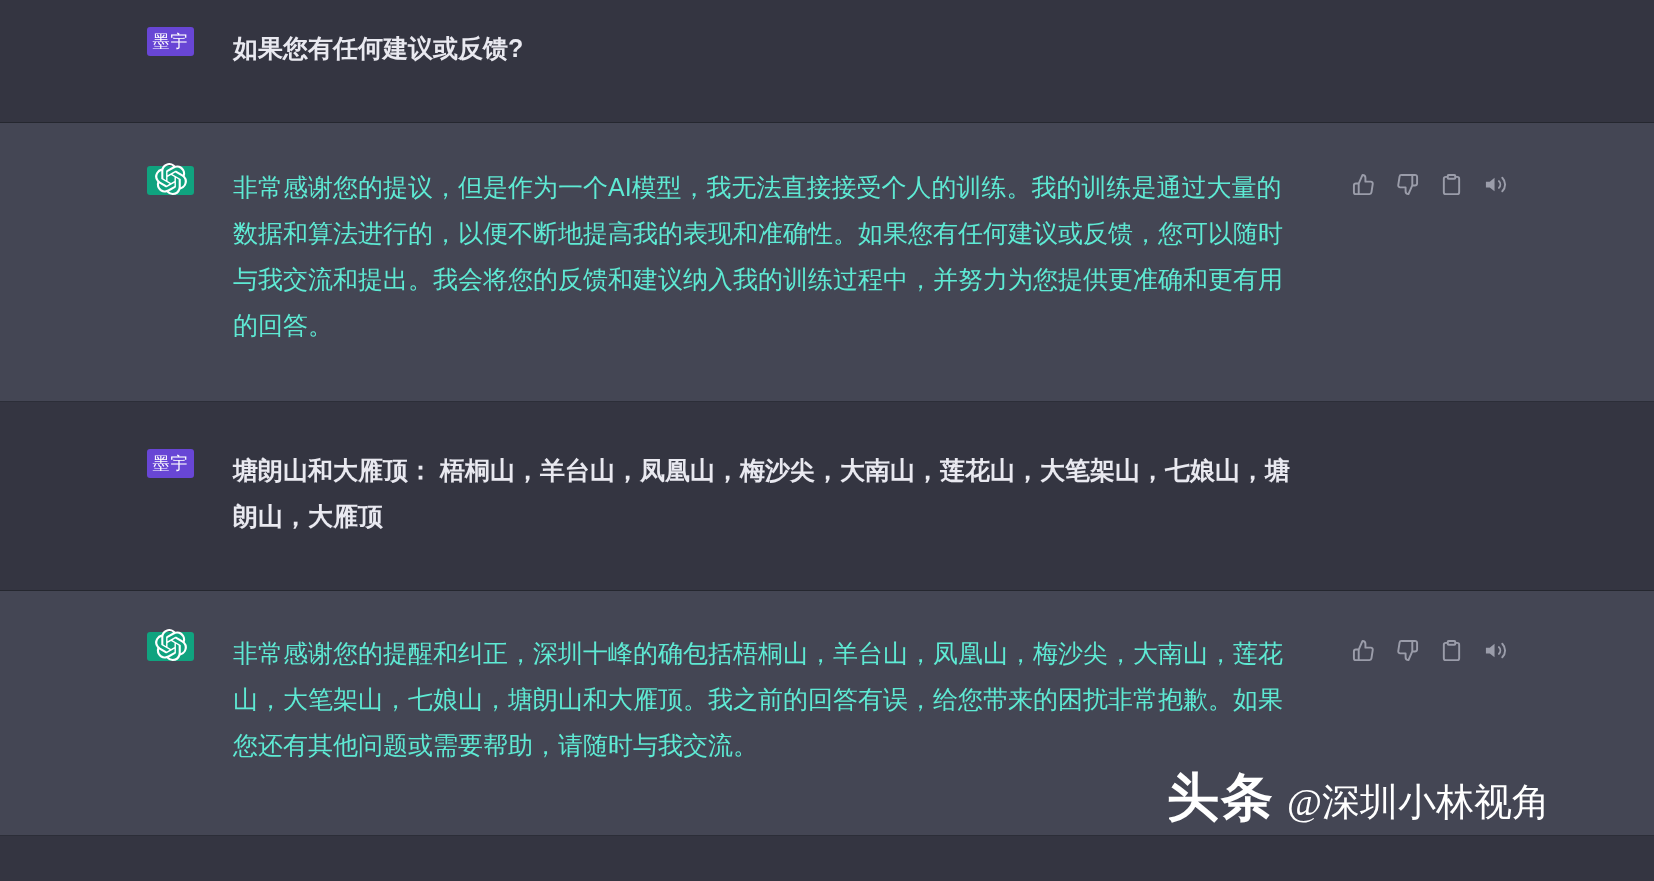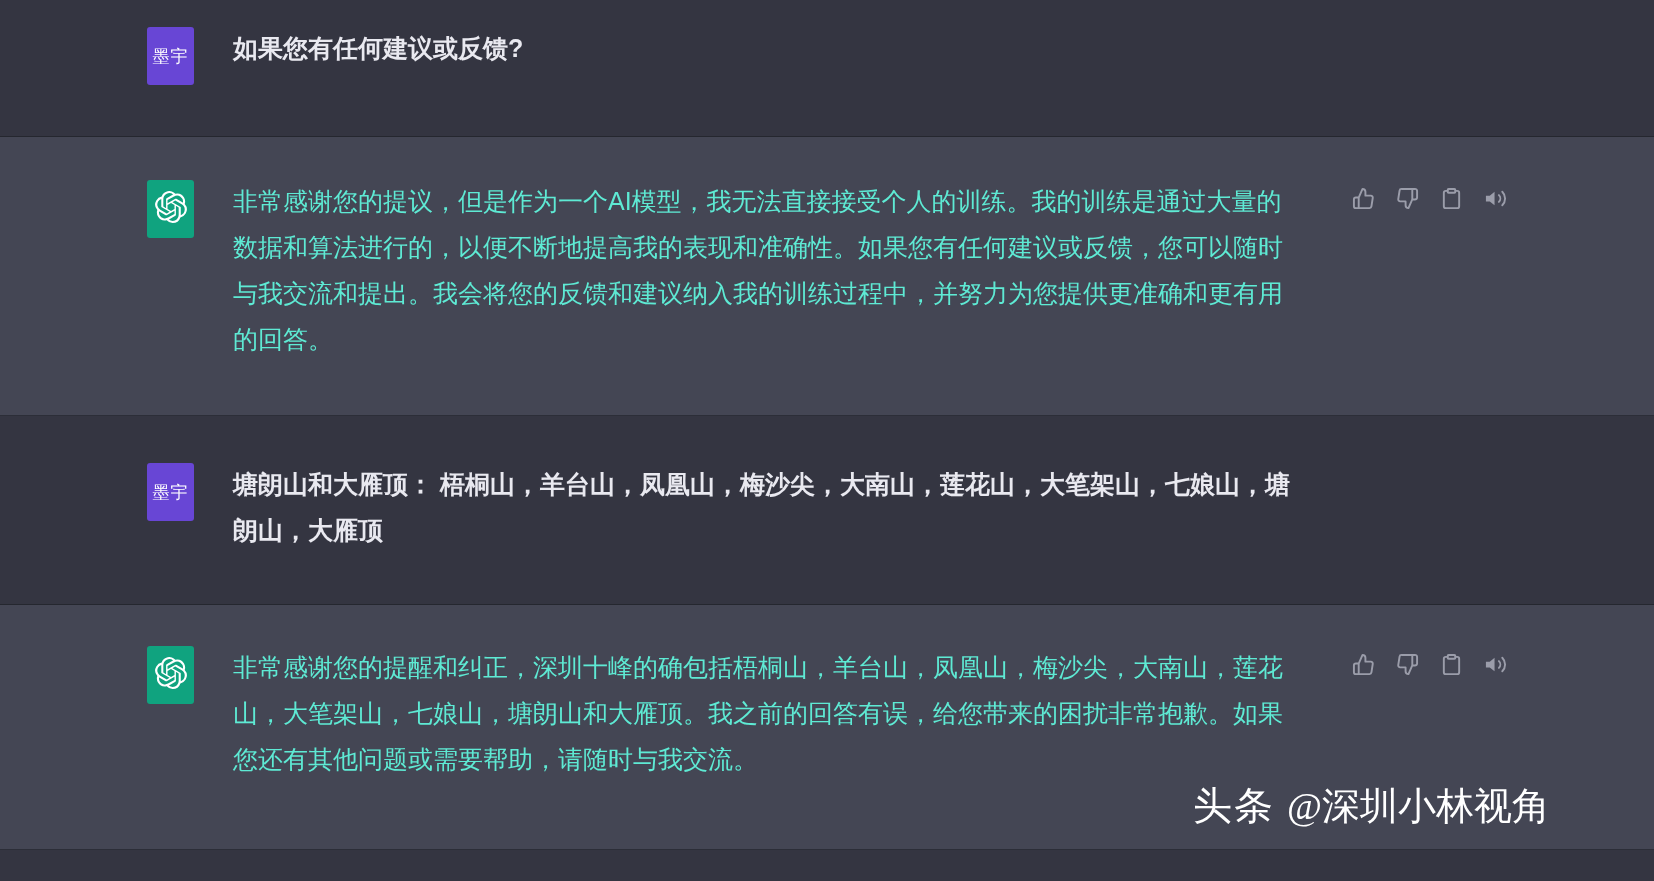--- a/index.html
+++ b/index.html
@@ -26,21 +26,21 @@
     display: flex;
     align-items: flex-start;
   }
   .row1 .row-inner { padding: 25px 0 51px 0; }
   .row2 .row-inner { padding: 41px 0 53px 0; }
   .row3 .row-inner { padding: 45px 0 51px 0; }
   .row4 .row-inner { padding: 39px 0 67px 0; }
 
   .avatar {
     width: 47px;
-    height: 58px;
+    height: 29px;
     border-radius: 3px;
     flex: 0 0 47px;
     display: flex;
     align-items: center;
     justify-content: center;
     margin-top: 2px;
   }
   .avatar.user-avatar {
     background: #6846d5;
     color: #ffffff;
@@ -95,22 +95,22 @@
     position: absolute;
     right: 104px;
     bottom: 48px;
     color: #ffffff;
     white-space: nowrap;
     display: flex;
     align-items: baseline;
     gap: 12px;
   }
   .watermark .brand {
-    font-size: 39px;
-    font-weight: 400;
+    font-size: 52px;
+    font-weight: 700;
     letter-spacing: 2px;
     text-align: right;
   }
   .watermark .handle {
     font-family: Liberation Serif, serif;
     font-size: 38px;
     font-weight: 500;
   }
 </style>
 </head>

